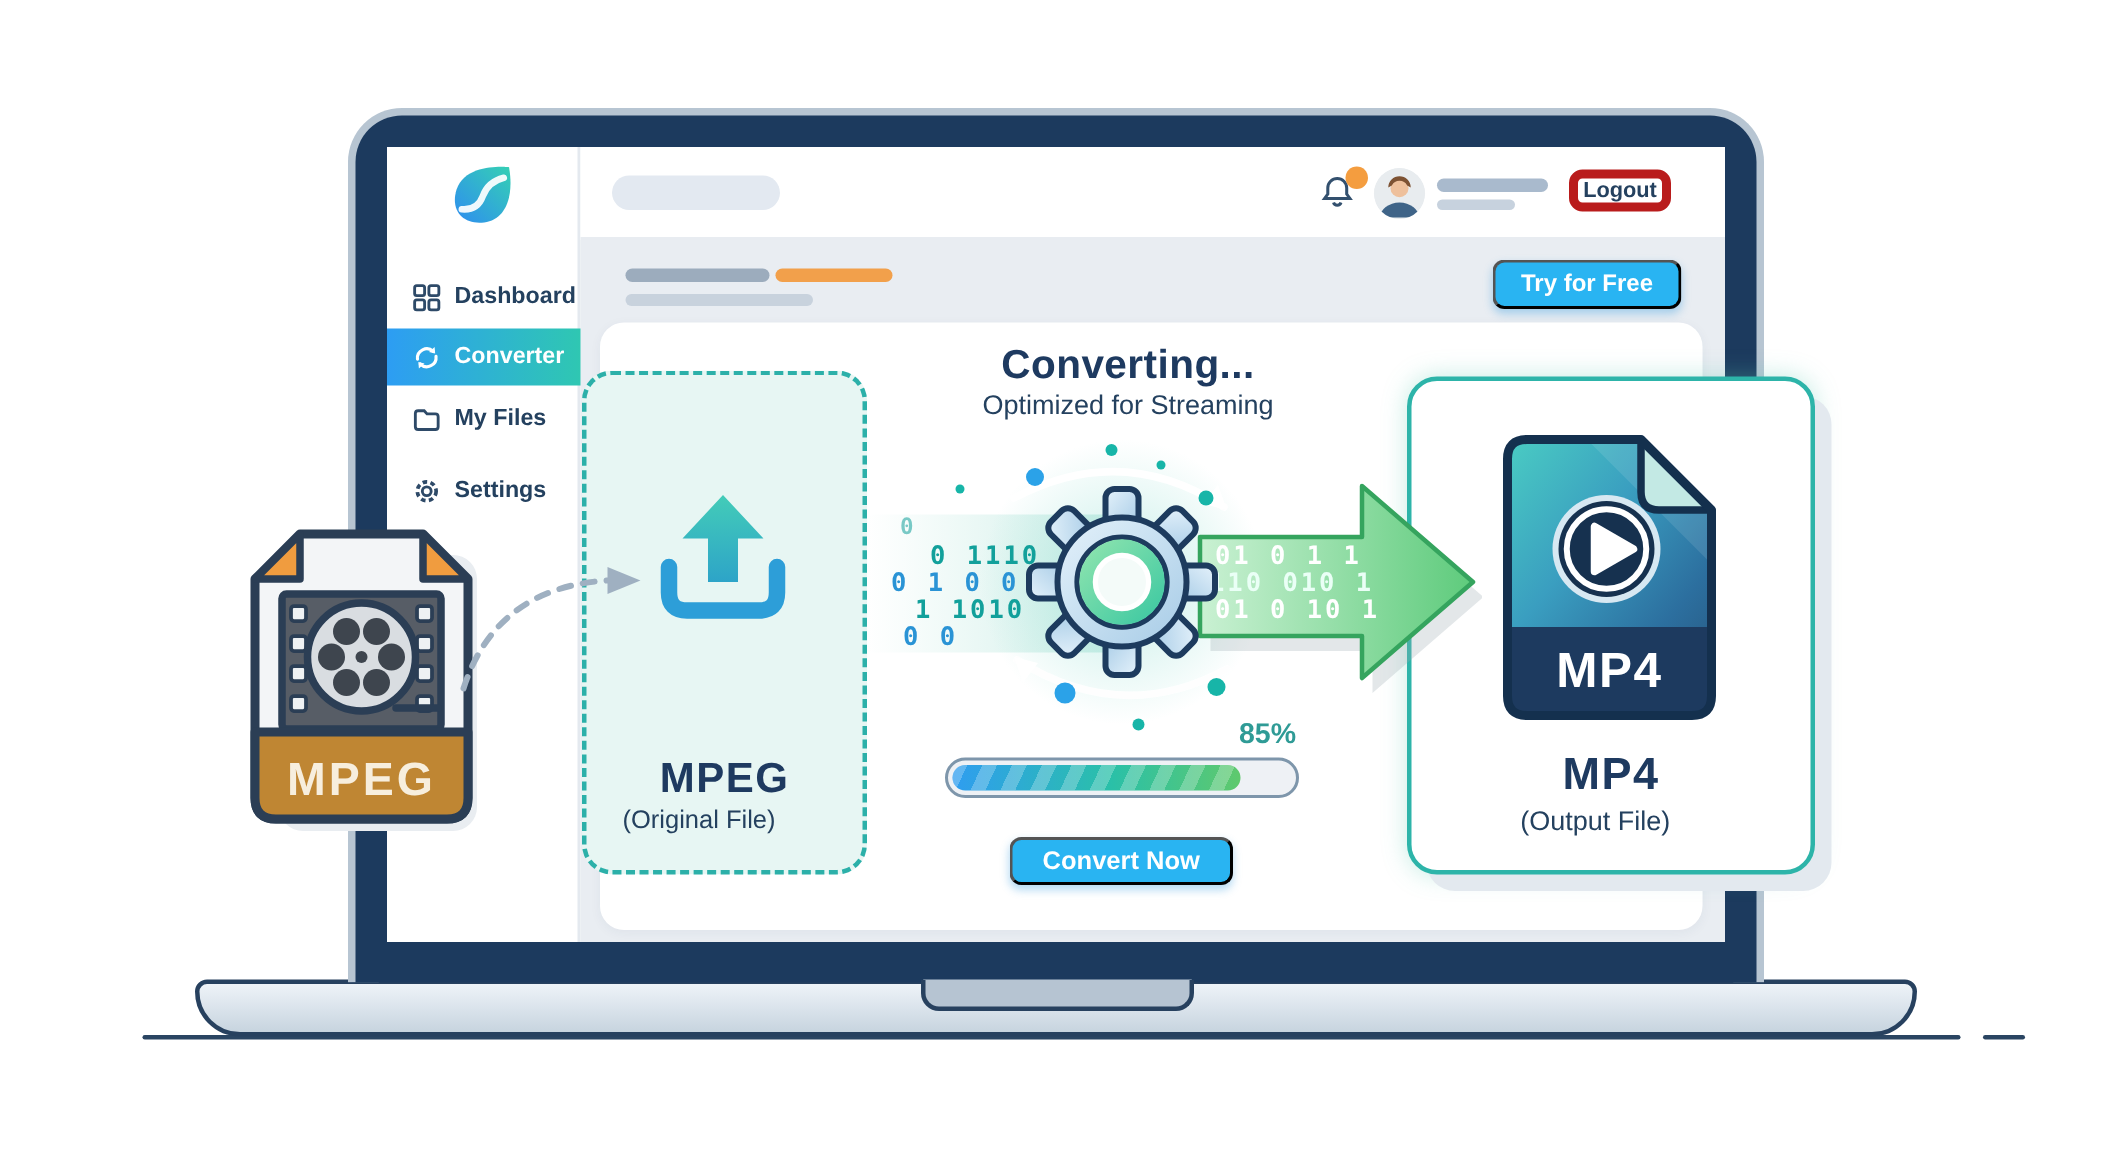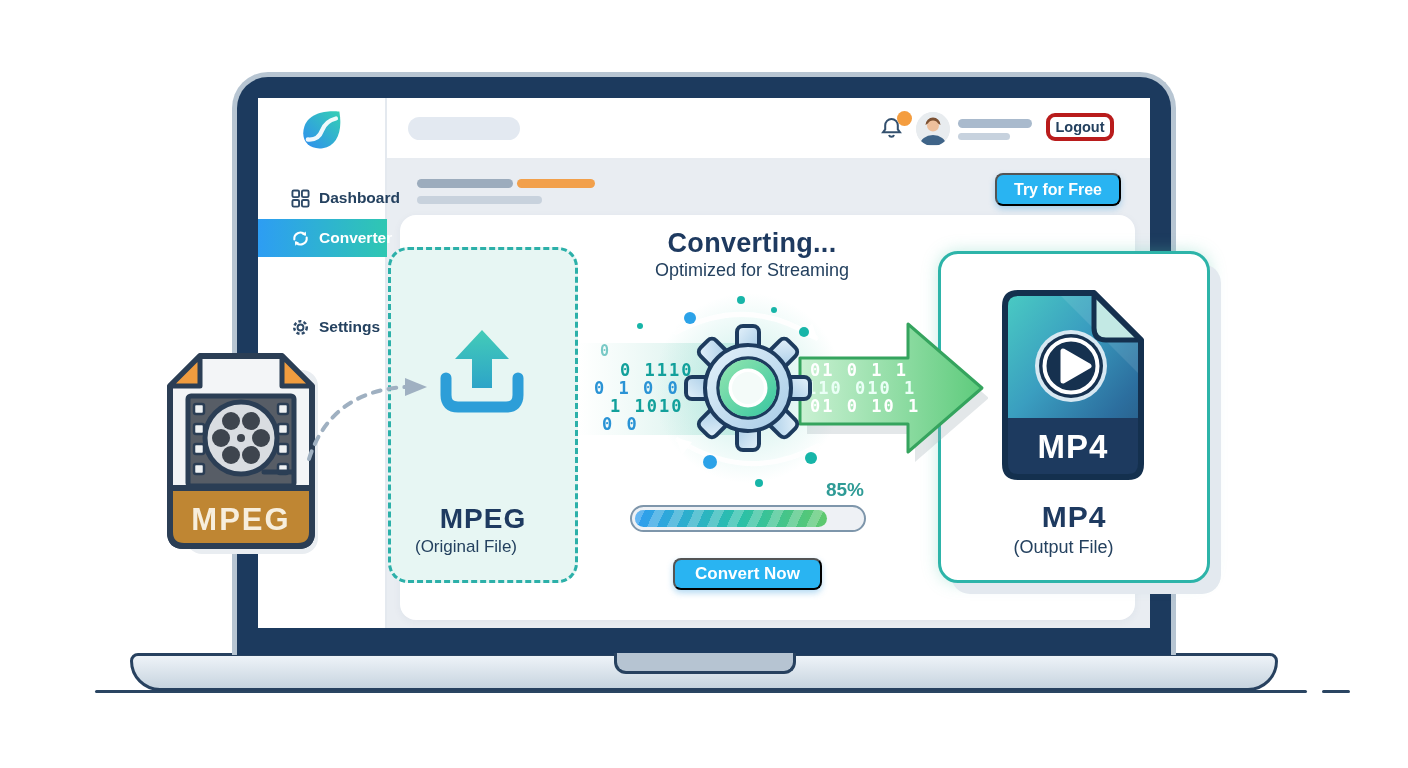--- a/index.html
+++ b/index.html
@@ -15,34 +15,34 @@
                border-radius:8px 8px 30px 30px;z-index:2;}
   .base-notch{left:614px;top:653px;width:182px;height:21px;box-sizing:border-box;background:#b6c4d2;
               border:3px solid #27415f;border-top:none;border-radius:0 0 12px 12px;z-index:3;}
   .laptop-outer{left:232px;top:72px;width:944px;height:583px;box-sizing:border-box;background:#1c3a5e;
                 border:5px solid #b7c5d2;border-bottom:none;border-radius:36px 36px 0 0;z-index:2;}
   .screen{left:21px;top:21px;right:21px;bottom:27px;background:#fff;border-radius:6px;z-index:3;}
 
   
   .sidebar{left:258px;top:98px;width:129px;height:530px;background:#fff;border-right:2px solid #e4e9ef;z-index:4;box-sizing:border-box;}
   .logo{left:300px;top:107px;width:42px;height:44px;z-index:5;}
-  .nav-item{left:258px;width:129px;height:38px;display:flex;align-items:center;gap:9px;padding-left:33px;
+  .nav-item{left:258px;width:129px;height:38px;display:flex;align-items:center;gap:9px;padding-left:17px;
             box-sizing:border-box;font-size:15.5px;font-weight:700;color:#24415f;z-index:5;cursor:pointer;}
   .nav-item.active{background:linear-gradient(90deg,#2d9df3,#2fc7b2);color:#fff;}
   .nav-icon{width:19px;height:19px;flex:0 0 auto;display:block;}
 
   
   .topbar{left:387px;top:98px;width:763px;height:62px;background:#fff;border-bottom:2px solid #e8ecf1;z-index:4;box-sizing:border-box;}
   .search-pill{left:408px;top:117px;width:112px;height:23px;border-radius:12px;background:#e3e9f1;z-index:5;cursor:text;}
   .bell-wrap{left:878px;top:113px;width:32px;height:32px;z-index:5;cursor:pointer;}
   .bell-dot{position:absolute;right:-2px;top:-2px;width:15px;height:15px;border-radius:50%;background:#f49d3f;}
   .avatar{left:916px;top:112px;width:34px;height:34px;border-radius:50%;overflow:hidden;background:#e8ecef;z-index:5;cursor:pointer;}
   .user-line1{left:958px;top:119px;width:74px;height:9px;border-radius:5px;background:#a9bacd;z-index:5;}
   .user-line2{left:958px;top:133px;width:52px;height:7px;border-radius:4px;background:#c7d2de;z-index:5;}
-  .logout-btn{left:1046px;top:113px;width:68px;height:28px;box-sizing:border-box;border:4px solid #b91c1c;border-radius:9px;
+  .logout-btn{left:1046px;top:113px;width:68px;height:28px;box-sizing:border-box;border:6px solid #b91c1c;border-radius:9px;
               background:#fff;color:#24415f;font-size:14.5px;font-weight:700;display:flex;align-items:center;justify-content:center;z-index:5;cursor:pointer;}
 
   
   .work-strip{left:387px;top:160px;width:763px;height:468px;background:#e9edf2;z-index:4;}
   .ph-line{height:9px;border-radius:5px;z-index:5;}
   .ph-gray1{left:417px;top:179px;width:96px;background:#9cacbd;}
   .ph-orange{left:517px;top:179px;width:78px;background:#f2a04b;}
   .ph-gray2{left:417px;top:196px;width:125px;height:8px;background:#c8d2dd;}
   .try-free-btn{left:995px;top:173px;width:126px;height:33px;border-radius:8px;background:#29b4f2;color:#fff;
                 font-size:16px;font-weight:700;display:flex;align-items:center;justify-content:center;z-index:5;
@@ -128,20 +128,26 @@
       <g fill="none" stroke="#ffffff" stroke-width="2.2" stroke-linecap="round">
         <path d="M3.5,11 a6.5,6.5 0 0 1 11,-5.4"></path>
           <path d="M16.5,9 a6.5,6.5 0 0 1 -11,5.4"></path>
       </g>
       <polygon points="15.5,2.5 15.9,7 11.6,6" fill="#ffffff"></polygon>
       <polygon points="4.5,17.5 4.1,13 8.4,14" fill="#ffffff"></polygon>
     </svg>
     <span>Converter</span>
   </div>
 
+  <div class="abs nav-item" style="top:260px;">
+    <svg class="nav-icon" viewBox="0 0 20 20">
+      <path d="M2,6 q0,-2 2,-2 h4.2 l2,2.2 H16 q2,0 2,2 v7 q0,2 -2,2 H4 q-2,0 -2,-2 Z" fill="none" stroke="#2e4a68" stroke-width="2"></path>
+    </svg>
+    <span>My Files</span>
+  </div>
 
   <div class="abs nav-item" style="top:308px;">
     <svg class="nav-icon" viewBox="0 0 20 20">
       <circle cx="10" cy="10" r="3.1" fill="none" stroke="#2e4a68" stroke-width="2"></circle>
       <circle cx="10" cy="10" r="6.6" fill="none" stroke="#2e4a68" stroke-width="2.6" stroke-dasharray="3.2 2.4"></circle>
     </svg>
     <span>Settings</span>
   </div>
 
   <div class="abs topbar"></div>

